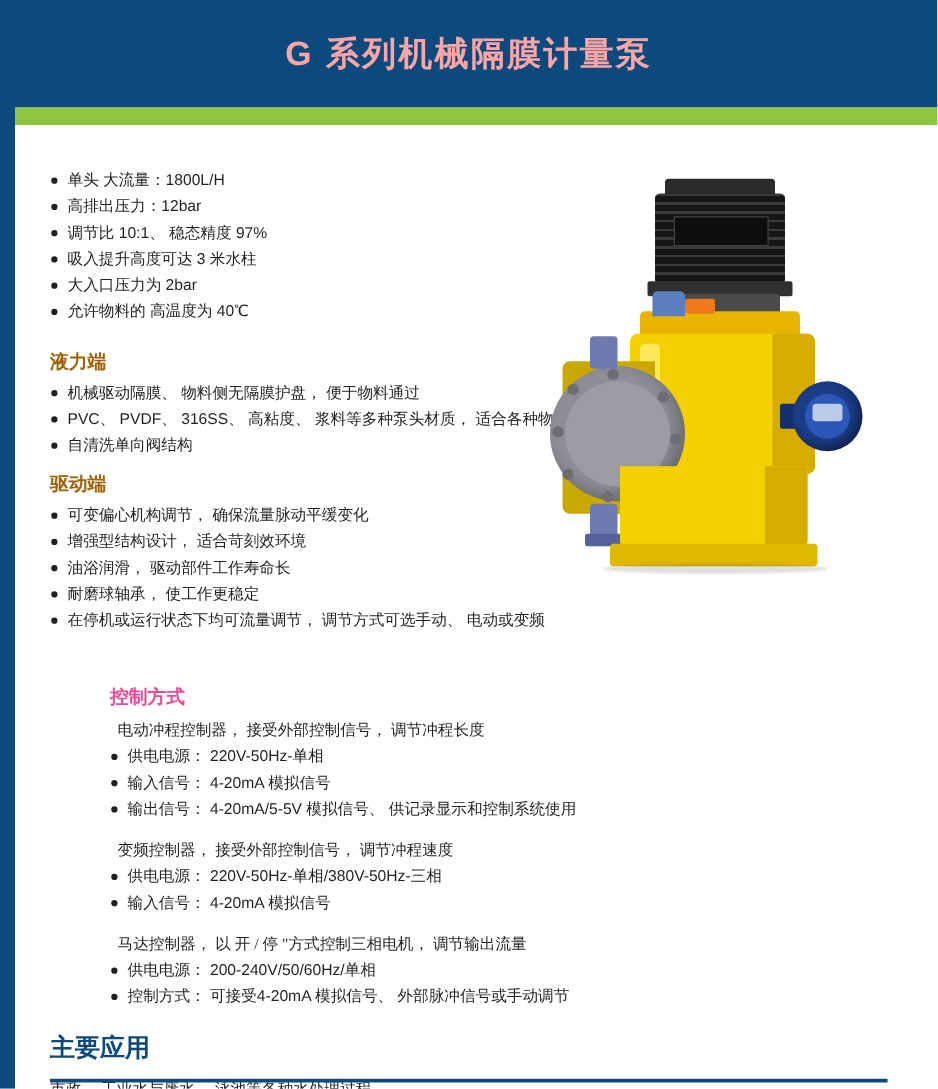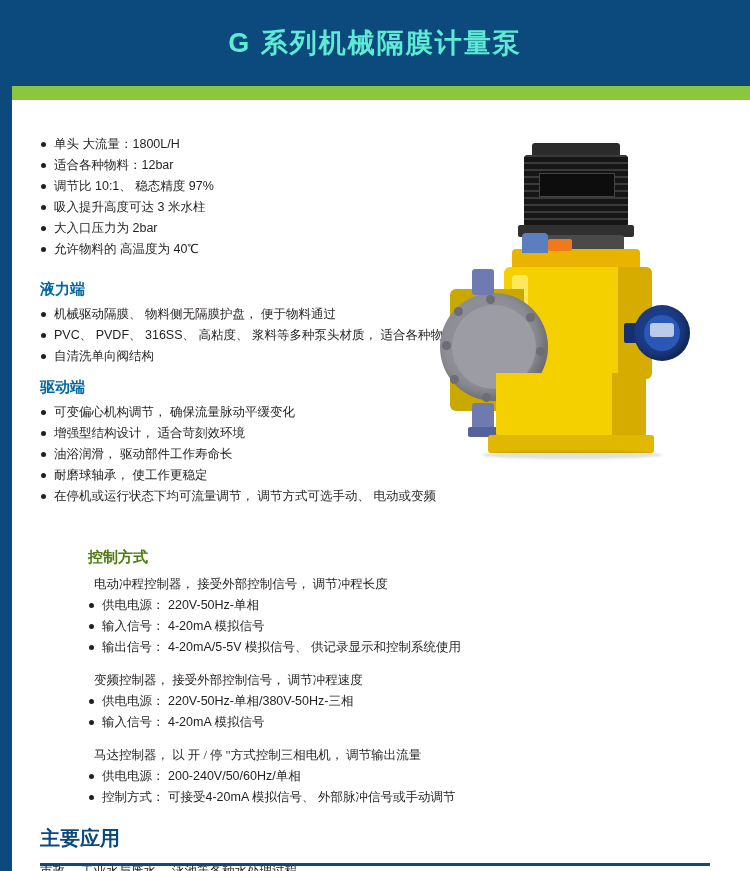--- a/index.html
+++ b/index.html
@@ -21,21 +21,21 @@
     position: absolute;
     left: 0; top: 0;
     width: 750px;
     height: 86px;
     background: #0c4a7d;
     display: flex;
     align-items: center;
     justify-content: center;
   }
   .header-title {
-    color: #5eead4;
+    color: #fca5a5;
     font-size: 27px;
     font-weight: bold;
     letter-spacing: 2px;
   }
   .header-green {
     position: absolute;
     left: 0; top: 86px;
     width: 750px;
     height: 14px;
     background: #8cc63f;
@@ -56,21 +56,21 @@
     width: 750px;
   }
 
   .sec-title {
     color: #0c4a7d;
     font-size: 20px;
     font-weight: bold;
     margin: 0 0 10px 0;
   }
   .sub-title {
-    color: #0369a1;
+    color: #a16207;
     font-size: 15px;
     font-weight: bold;
     margin: 0 0 6px 0;
   }
 
   ul.bullets {
     list-style: none;
     margin: 0;
     padding: 0;
   }
@@ -106,21 +106,21 @@
   }
   .feat-group { margin-bottom: 12px; }
 
   .block-ctrl {
     position: absolute;
     left: 88px;
     top: 448px;
     width: 500px;
   }
   .ctrl-title {
-    color: #4d7c0f;
+    color: #ec4899;
     font-size: 15px;
     font-weight: bold;
     margin: 0 0 8px 0;
   }
   .ctrl-group { margin-bottom: 14px; }
   .ctrl-lead {
     font-size: 12.5px;
     line-height: 19px;
     padding-left: 6px;
     margin-bottom: 2px;
@@ -207,21 +207,21 @@
   <div class="header-title">G 系列机械隔膜计量泵</div>
 </div>
 <div class="header-green"></div>
 <div class="left-blue-strip"></div>
 
 <div class="content">
 
   <div class="block-perf">
     <ul class="bullets">
       <li>单头  大流量：1800L/H</li>
-      <li>适合各种物料：12bar</li>
+      <li>高排出压力：12bar</li>
       <li>调节比 10:1、 稳态精度  97%</li>
       <li>吸入提升高度可达 3 米水柱</li>
       <li>大入口压力为 2bar</li>
       <li>允许物料的  高温度为 40℃</li>
     </ul>
   </div>
 
   <div class="block-feat">
 
     <div class="feat-group">

